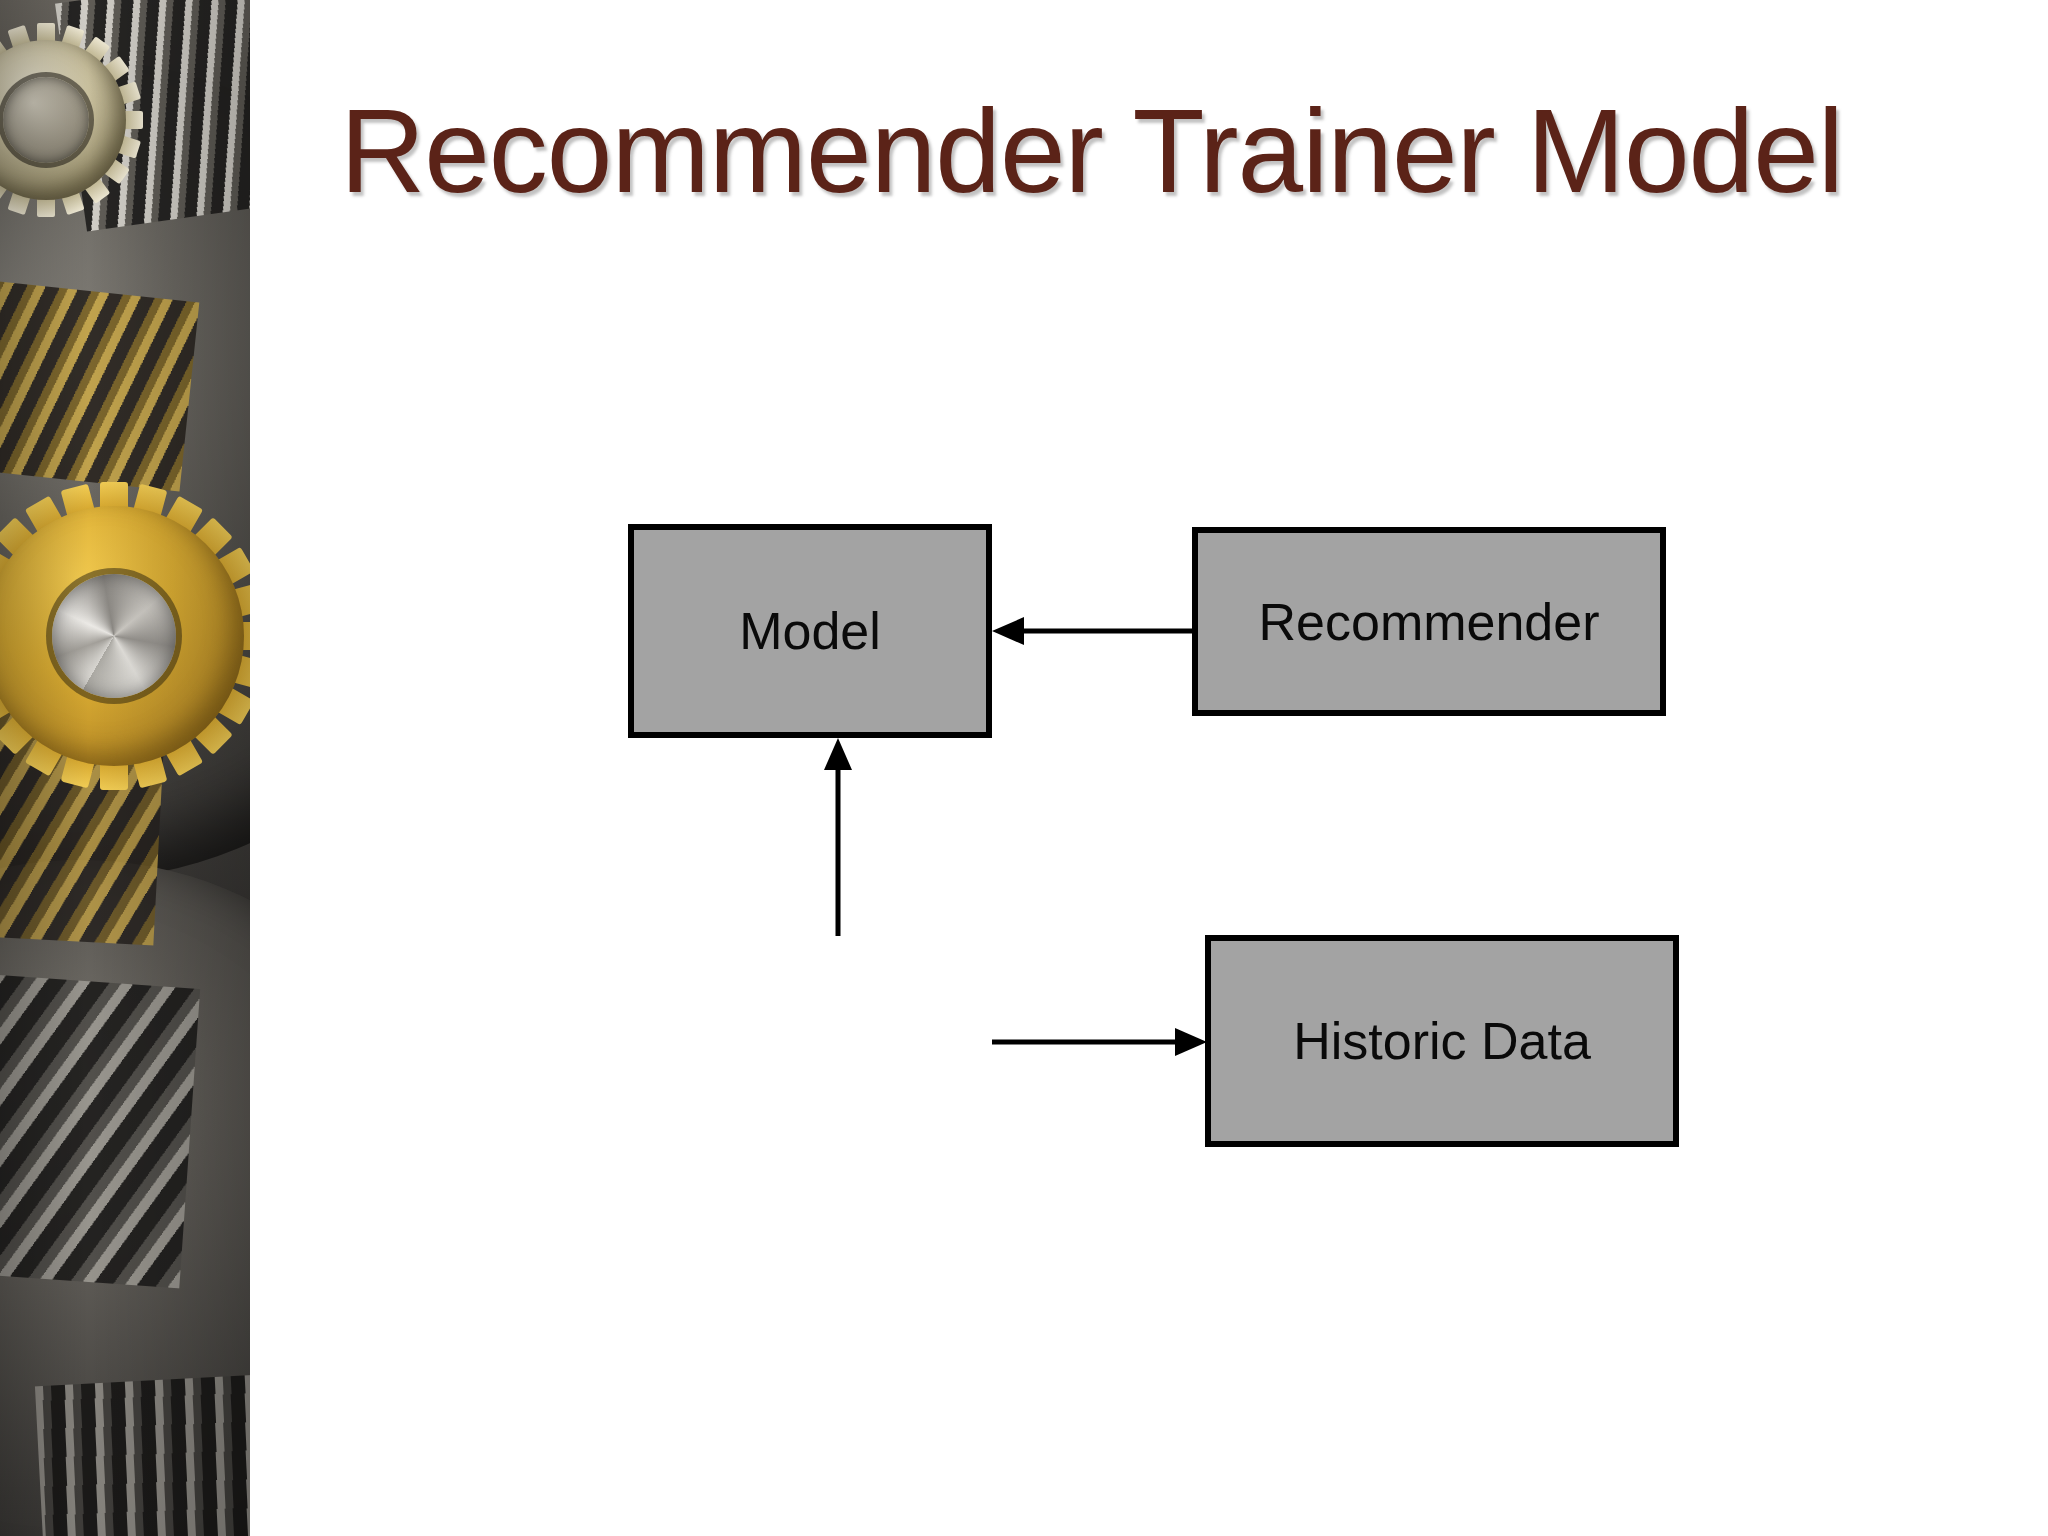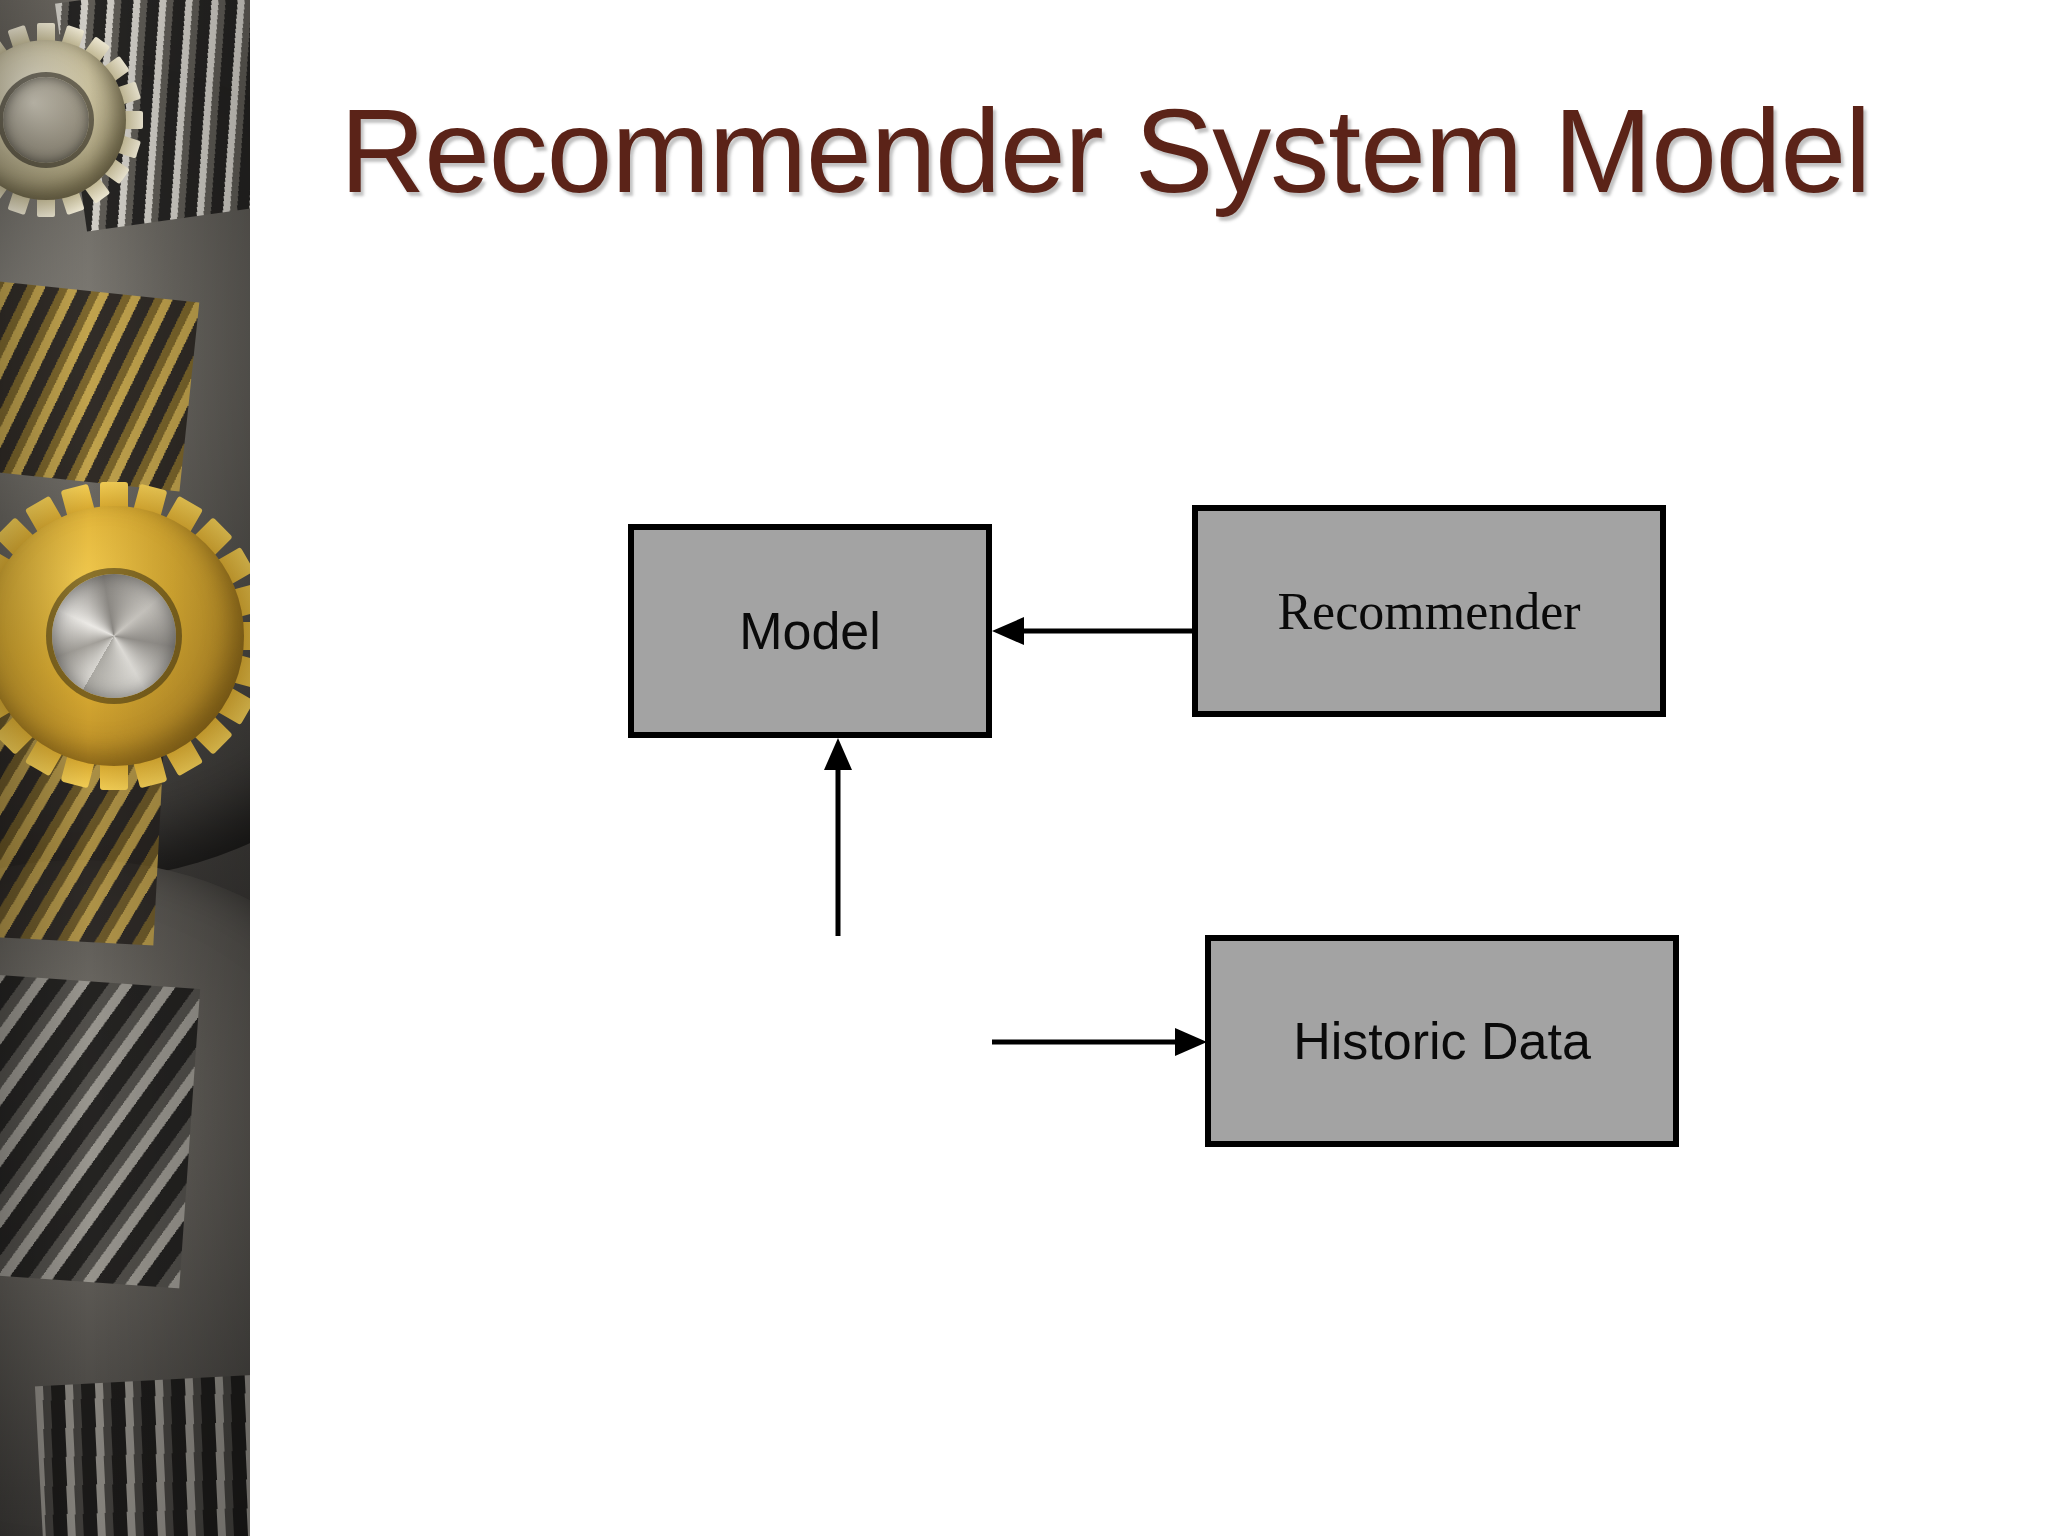--- a/index.html
+++ b/index.html
@@ -236,21 +236,21 @@
     align-items: center;
     justify-content: center;
   }
   .node-label {
     font-size: 52px;
     color: #0a0a0a;
     font-weight: normal;
     white-space: nowrap;
   }
   #node-model      { left: 628px;  top: 524px;  width: 364px; height: 214px; }
-  #node-recommender{ left: 1192px; top: 505px;  width: 474px; height: 212px; font-family: Liberation Serif, serif; }
+  #node-recommender{ left: 1192px; top: 527px;  width: 474px; height: 189px; }
   #node-trainer    { left: 628px;  top: 936px;  width: 364px; height: 211px; }
   #node-historic   { left: 1205px; top: 935px;  width: 474px; height: 212px; }
 
   .edge-svg {
     position: absolute;
     left: 0; top: 0;
     width: 2048px; height: 1536px;
     overflow: visible;
     pointer-events: none;
   }
@@ -321,21 +321,21 @@
         <div class="tooth" style="transform: rotate(15deg);"></div>
         <div class="tooth" style="transform: rotate(0deg);"></div>
       <div class="body"></div>
       <div class="hub"></div>
     </div>
 
     <div class="band-shade"></div>
     <div class="band-edge"></div>
   </div>
 
-  <div id="title">Recommender System Model</div>
+  <div id="title">Recommender Trainer Model</div>
 
   <div id="diagram">
 
     <svg class="edge-svg" viewBox="0 0 2048 1536" preserveAspectRatio="none">
 
       <g>
         <line class="edge-line" x1="1192" y1="631" x2="1012" y2="631"></line>
         <polygon class="arrow-head" points="992,631 1024,617 1024,645"></polygon>
       </g>
 

